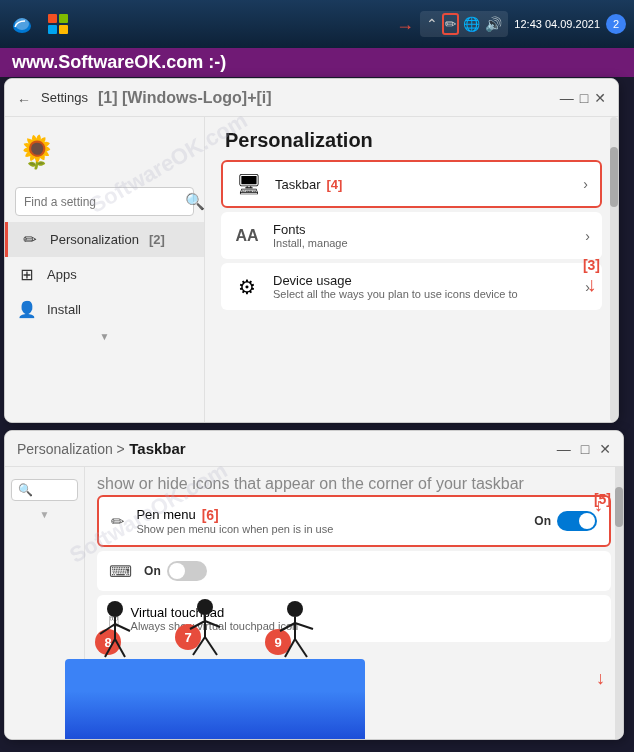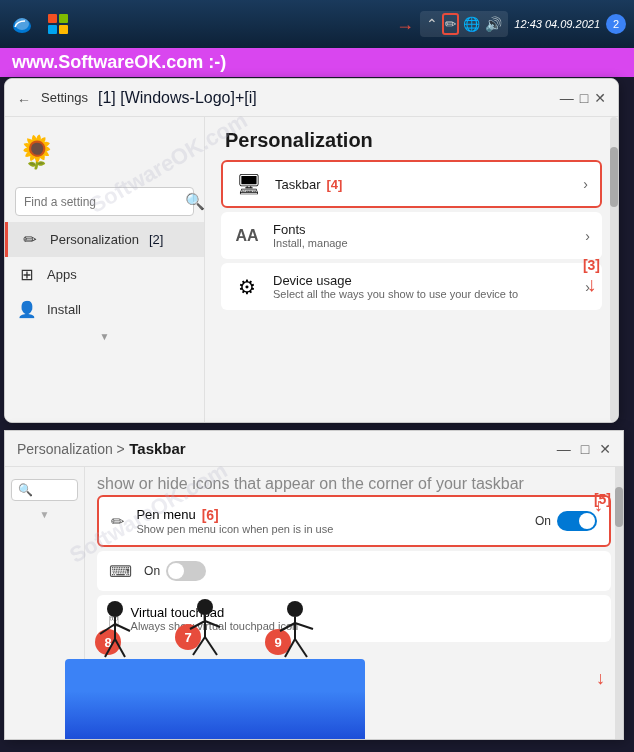--- a/index.html
+++ b/index.html
@@ -65,37 +65,36 @@
     .red-arrow {
       color: #e74c3c;
       font-size: 18px;
       font-weight: bold;
     }
     .clock {
       color: white;
       font-size: 11px;
       text-align: right;
       line-height: 1.3;
-      font-style: italic;
     }
     .notification-badge {
       width: 20px;
       height: 20px;
       background: #3b82f6;
       border-radius: 50%;
       color: white;
       font-size: 11px;
       display: flex;
       align-items: center;
       justify-content: center;
     }
 
     
     .website-banner {
-      background: #d946ef;
+      background: #701a75;
       color: white;
       font-size: 18px;
       font-weight: bold;
       padding: 4px 12px;
       width: 634px;
     }
 
     
     .settings-window {
       position: absolute;
@@ -128,22 +127,22 @@
       color: #555;
       cursor: pointer;
       background: none;
       border: none;
     }
     .settings-title {
       font-size: 13px;
       color: #333;
     }
     .label-red {
-      color: #0f172a;
-      font-weight: normal;
+      color: #737373;
+      font-weight: bold;
     }
     .window-controls {
       display: flex;
       gap: 6px;
     }
 
     
     .settings-body {
       display: flex;
       height: calc(100% - 38px);
@@ -294,21 +293,21 @@
 
     
     .taskbar-window {
       position: absolute;
       top: 430px;
       left: 4px;
       width: 620px;
       height: 310px;
       background: #f3f3f3;
       border: 1px solid #ccc;
-      border-radius: 0;
+      border-radius: 8px;
       overflow: hidden;
       box-shadow: 2px 2px 12px rgba(0,0,0,0.3);
     }
     .taskbar-win-titlebar {
       height: 36px;
       background: #f3f3f3;
       display: flex;
       align-items: center;
       padding: 0 12px;
       justify-content: space-between;
@@ -382,20 +381,21 @@
       color: #666;
     }
     .toggle-container {
       display: flex;
       align-items: center;
       gap: 6px;
     }
     .toggle-label {
       font-size: 12px;
       color: #333;
+      font-weight: bold;
     }
     .toggle-switch {
       width: 40px;
       height: 20px;
       background: #0078d4;
       border-radius: 10px;
       position: relative;
       cursor: pointer;
     }
     .toggle-switch::after {
@@ -538,21 +538,21 @@
             <div class="settings-item-title" data-name="fonts-item-title">Fonts</div>
             <div class="settings-item-desc" data-name="fonts-item-desc">Install, manage</div>
           </div>
           <span class="settings-item-chevron" data-name="fonts-chevron-icon">›</span>
         </div>
 
         <div class="settings-item" data-name="device-usage-settings-item">
           <span class="settings-item-icon" data-name="device-usage-icon">⚙</span>
           <div class="settings-item-text" data-name="device-usage-text">
             <div class="settings-item-title" data-name="device-usage-title">Device usage</div>
-            <div class="settings-item-desc" data-name="device-usage-desc">Select all the ways you show to use your device to</div>
+            <div class="settings-item-desc" data-name="device-usage-desc">Select all the ways you plan to use icons device to</div>
           </div>
           <span class="settings-item-chevron" data-name="device-chevron-icon">›</span>
         </div>
       </div>
 
       <div style="position:absolute;right:18px;top:140px;display:flex;flex-direction:column;align-items:center;" data-name="label3-container">
         <span class="num-label" data-name="label-3">[3]</span>
         <span class="arrow-down" data-name="arrow-3">↓</span>
       </div>
 

